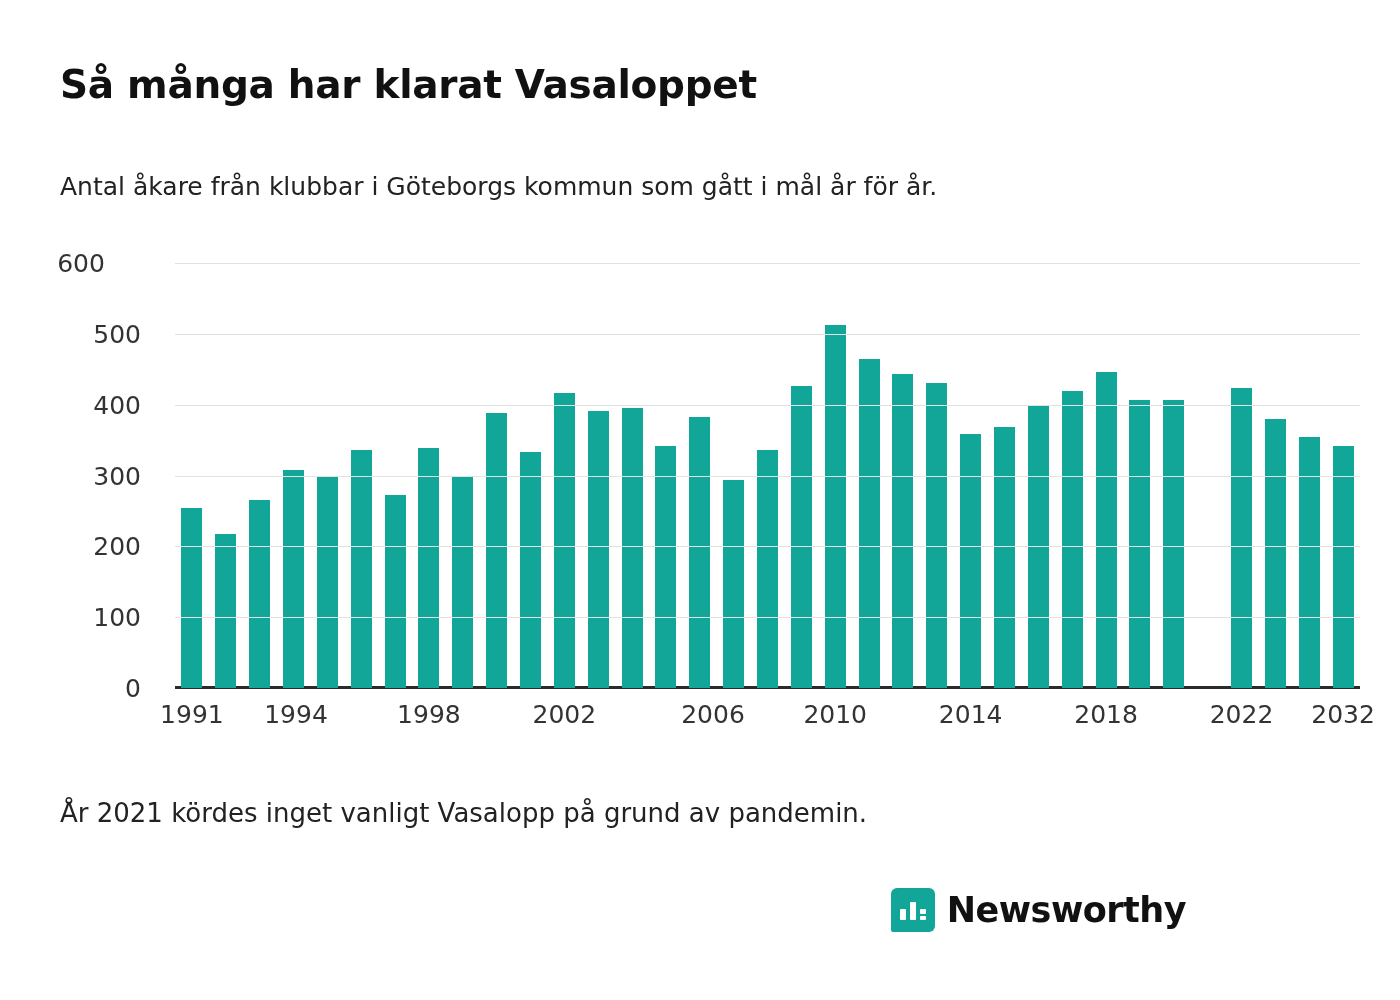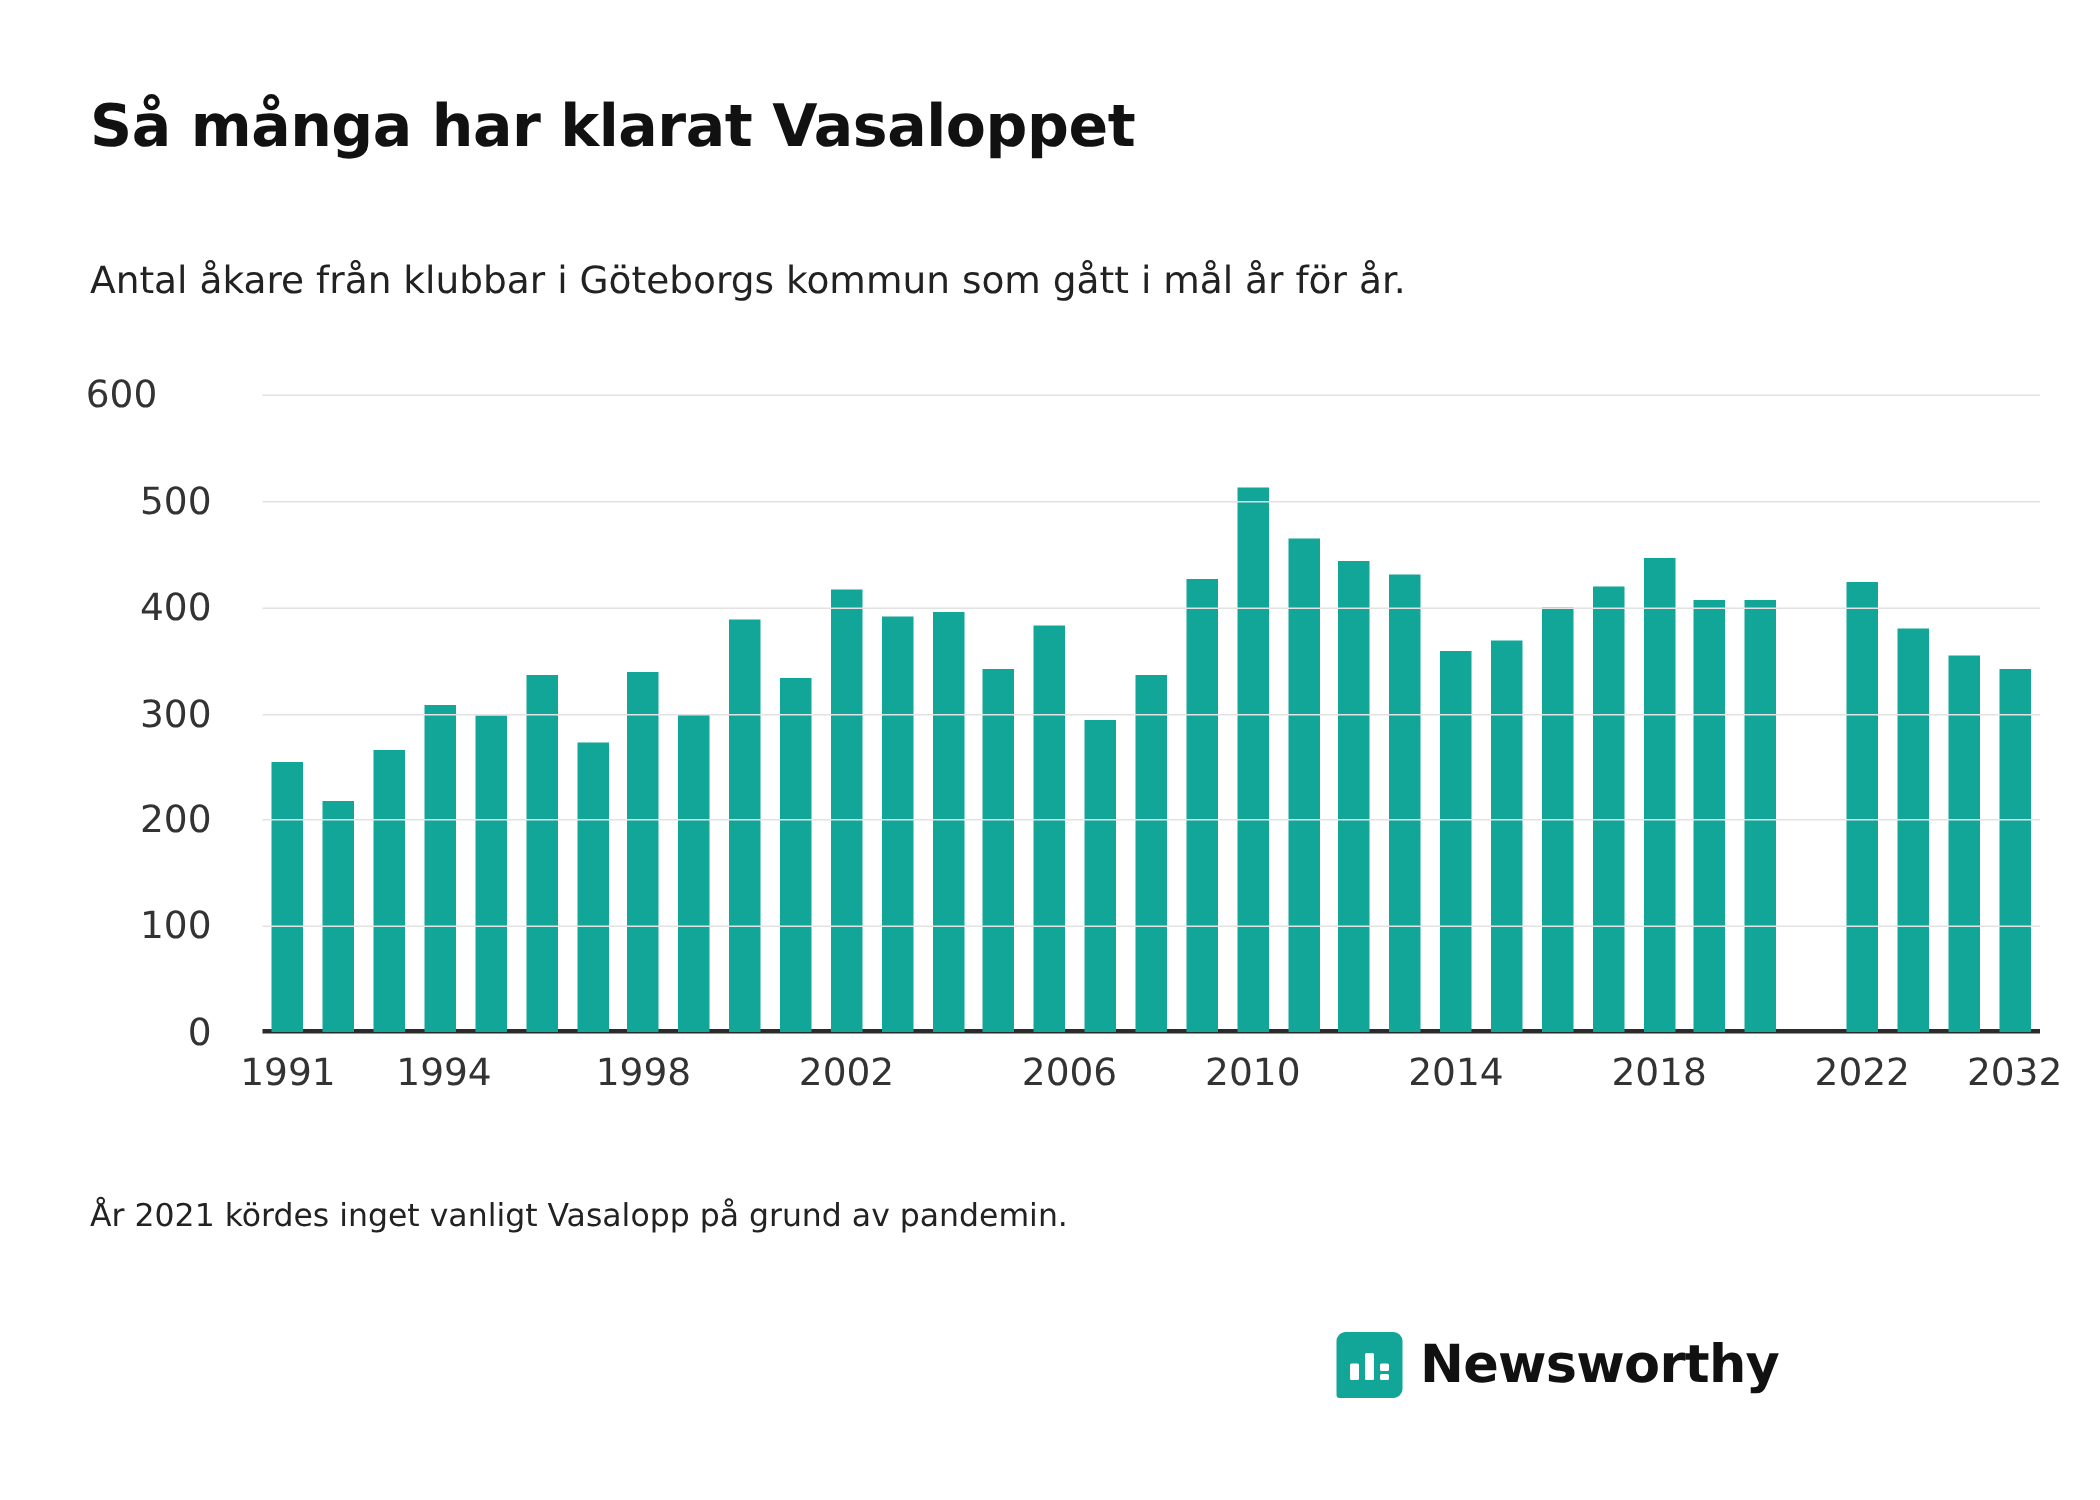--- a/index.html
+++ b/index.html
@@ -103,21 +103,21 @@
     top: 0;
     font-size: 25px;
     color: #333333;
     transform: translateX(-50%);
     white-space: nowrap;
   }
   .note {
     position: absolute;
     left: 60px;
     top: 798px;
-    font-size: 21px;
+    font-size: 26px;
     color: #222222;
     white-space: nowrap;
   }
   .brand {
     position: absolute;
     right: 58px;
     top: 888px;
     display: flex;
     align-items: center;
     gap: 12px;

